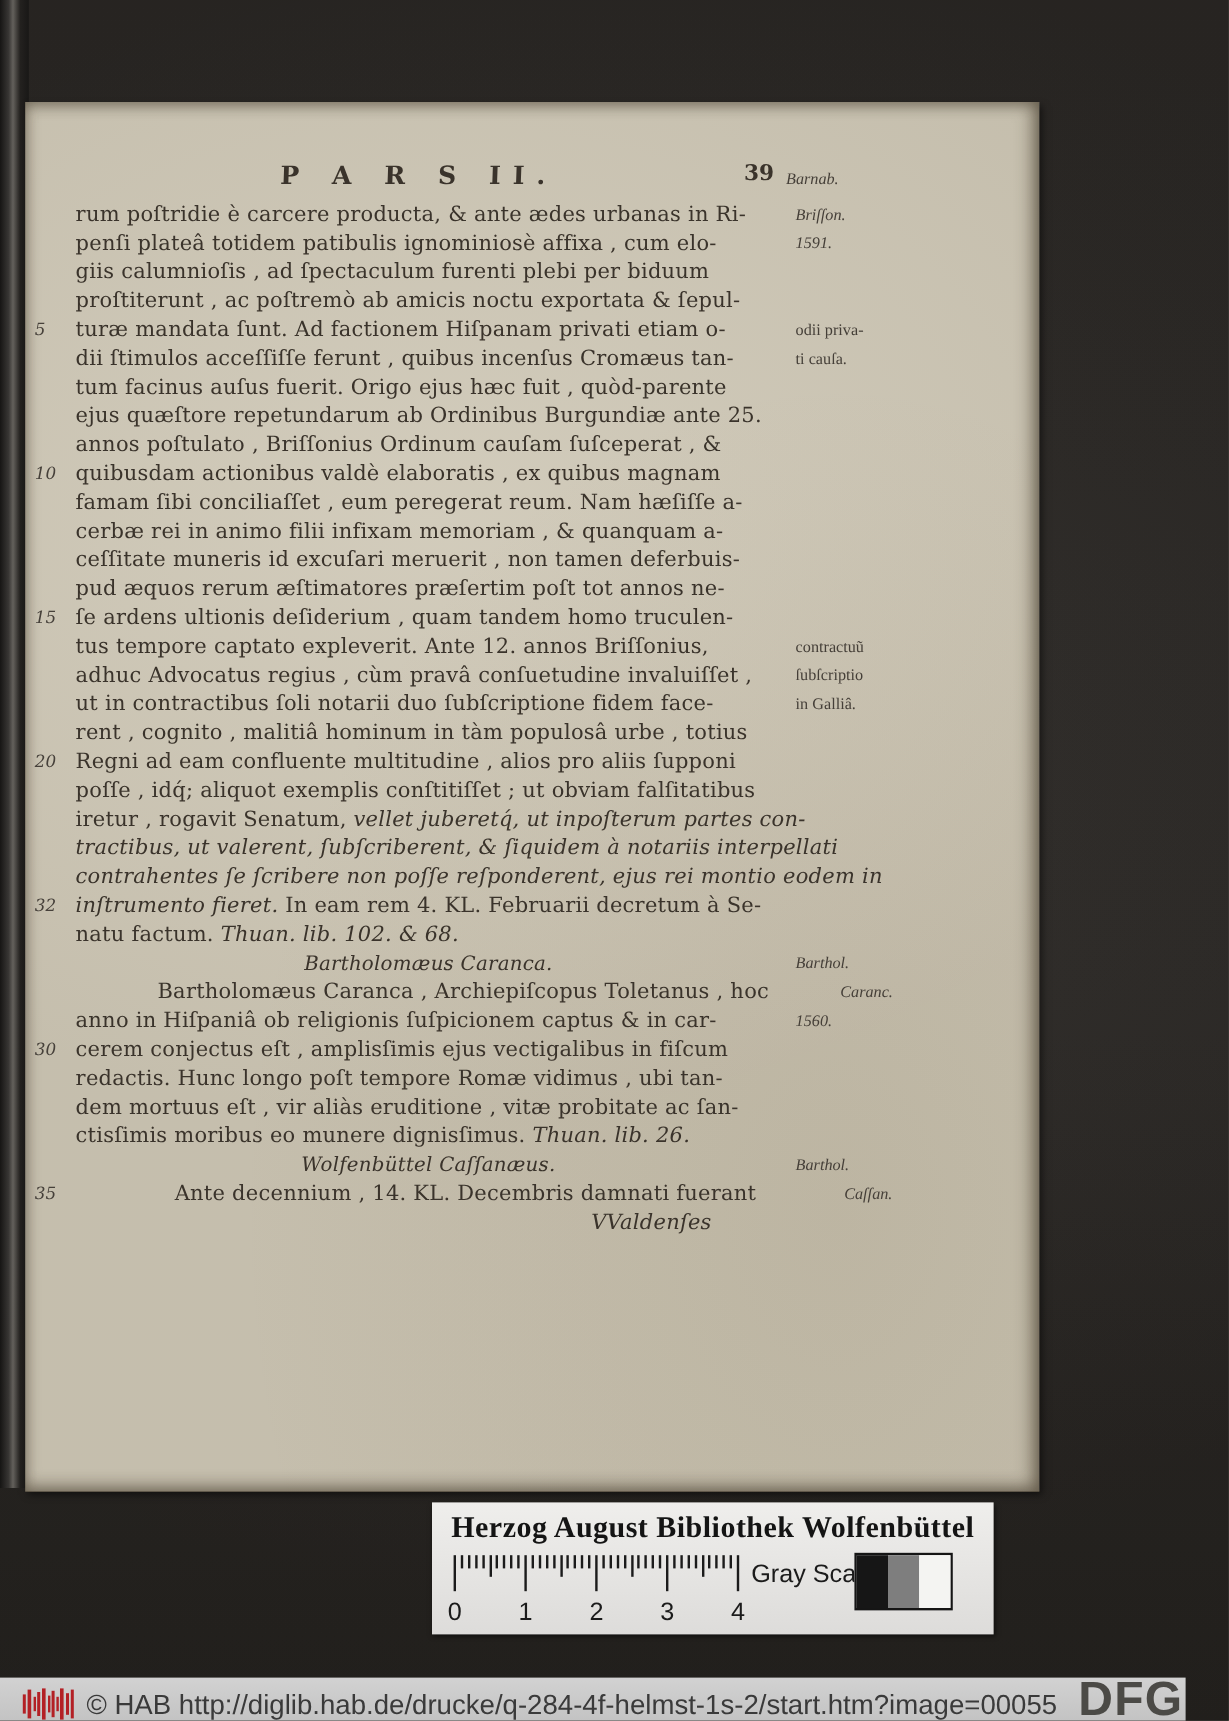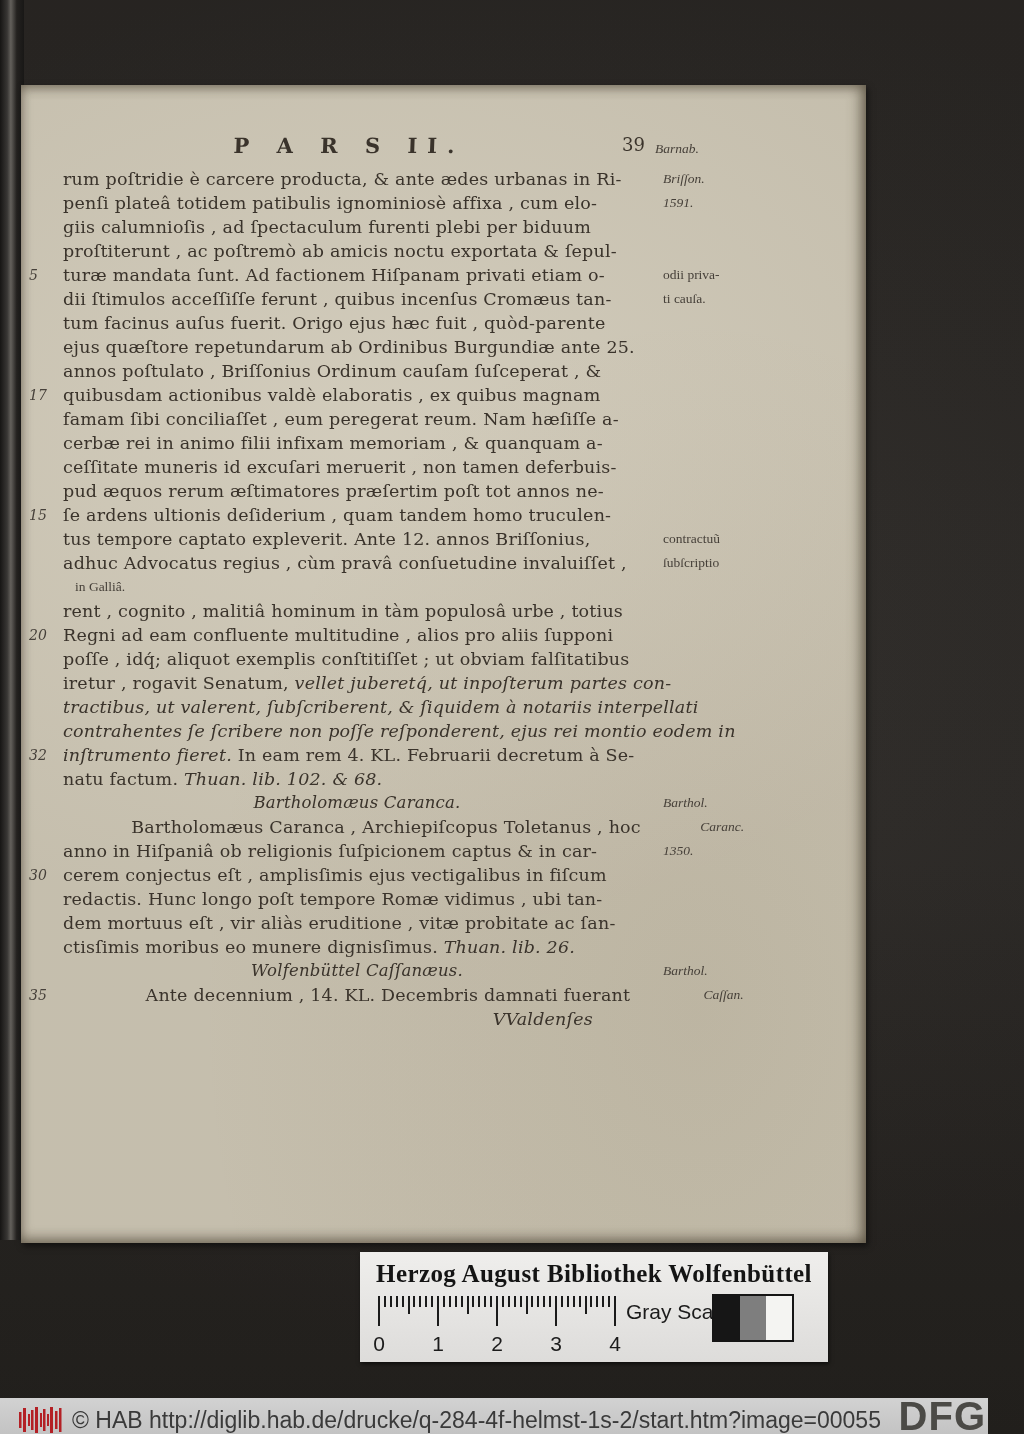--- a/index.html
+++ b/index.html
@@ -27,21 +27,21 @@
     box-shadow: inset -6px 0 14px rgba(60,50,35,.45), inset 0 -5px 12px rgba(60,50,35,.35),
                 inset 0 4px 10px rgba(60,50,35,.25), 2px 3px 6px rgba(0,0,0,.5);
     color:#3a332b;
   }
   .page-inner{position:absolute;left:0;top:48px;width:845px;}
   .hdr-row{display:flex;align-items:baseline;height:34px;}
   .hdr-num-gutter{width:34px;}
   .hdr-main{width:588px;position:relative;}
   .pars-title{display:block;text-align:center;font-size:21px;letter-spacing:10px;
     font-weight:bold;transform:skewX(-2deg);}
-  .folio{position:absolute;right:-2px;top:1px;font-size:18px;font-weight:normal;}
+  .folio{position:absolute;right:-2px;top:1px;font-size:18px;font-weight:bold;}
   .bl{display:flex;line-height:24px;font-size:17.5px;}
   .num{width:34px;font-size:14px;font-style:italic;text-align:left;padding-left:8px;
     color:#46403a;}
   .txt{width:588px;letter-spacing:.2px;white-space:nowrap;}
   .txt.center{text-align:center;font-size:16.5px;}
   .txt.right{text-align:right;padding-right:58px;box-sizing:border-box;}
   .mar{width:175px;padding-left:12px;font-size:13.5px;line-height:24px;color:#453f38;
     white-space:nowrap;font-family:Liberation Serif, serif;}
   .it{font-style:italic;}
   
@@ -131,21 +131,21 @@
           <span class="num"></span>
           <span class="txt"><span>ejus quæſtore repetundarum ab Ordinibus Burgundiæ ante 25.</span></span>
           <span class="mar"></span>
         </div>
         <div class="bl">
           <span class="num"></span>
           <span class="txt"><span>annos poſtulato , Briſſonius Ordinum cauſam ſuſceperat , &amp;</span></span>
           <span class="mar"></span>
         </div>
         <div class="bl">
-          <span class="num">17</span>
+          <span class="num">10</span>
           <span class="txt"><span>quibusdam actionibus valdè elaboratis , ex quibus magnam</span></span>
           <span class="mar"></span>
         </div>
         <div class="bl">
           <span class="num"></span>
           <span class="txt"><span>famam ſibi conciliaſſet , eum peregerat reum.    Nam hæſiſſe a-</span></span>
           <span class="mar"></span>
         </div>
         <div class="bl">
           <span class="num"></span>
@@ -172,20 +172,21 @@
           <span class="txt"><span>tus tempore captato expleverit.    Ante 12. annos Briſſonius,</span></span>
           <span class="mar"><span>contractuũ</span></span>
         </div>
         <div class="bl">
           <span class="num"></span>
           <span class="txt"><span>adhuc Advocatus regius ,  cùm pravâ conſuetudine invaluiſſet ,</span></span>
           <span class="mar"><span>ſubſcriptio</span></span>
         </div>
         <div class="bl">
           <span class="num"></span>
+          <span class="txt"><span>ut in contractibus ſoli notarii duo ſubſcriptione fidem face-</span></span>
           <span class="mar"><span>in Galliâ.</span></span>
         </div>
         <div class="bl">
           <span class="num"></span>
           <span class="txt"><span>rent , cognito , malitiâ hominum in tàm populosâ urbe , totius</span></span>
           <span class="mar"></span>
         </div>
         <div class="bl">
           <span class="num">20</span>
           <span class="txt"><span>Regni ad eam confluente multitudine , alios pro aliis ſupponi</span></span>
@@ -227,21 +228,21 @@
           <span class="mar"><span class="it">Barthol.</span></span>
         </div>
         <div class="bl">
           <span class="num"></span>
           <span class="txt" style="padding-left: 70px;"><span>Bartholomæus Caranca , Archiepiſcopus Toletanus , hoc</span></span>
           <span class="mar"><span class="it">Caranc.</span></span>
         </div>
         <div class="bl">
           <span class="num"></span>
           <span class="txt"><span>anno in Hiſpaniâ ob religionis ſuſpicionem captus &amp; in car-</span></span>
-          <span class="mar"><span class="it">1350.</span></span>
+          <span class="mar"><span class="it">1560.</span></span>
         </div>
         <div class="bl">
           <span class="num">30</span>
           <span class="txt"><span>cerem conjectus eſt ,  amplisſimis ejus vectigalibus in fiſcum</span></span>
           <span class="mar"></span>
         </div>
         <div class="bl">
           <span class="num"></span>
           <span class="txt"><span>redactis.    Hunc longo poſt tempore Romæ vidimus ,  ubi tan-</span></span>
           <span class="mar"></span>

